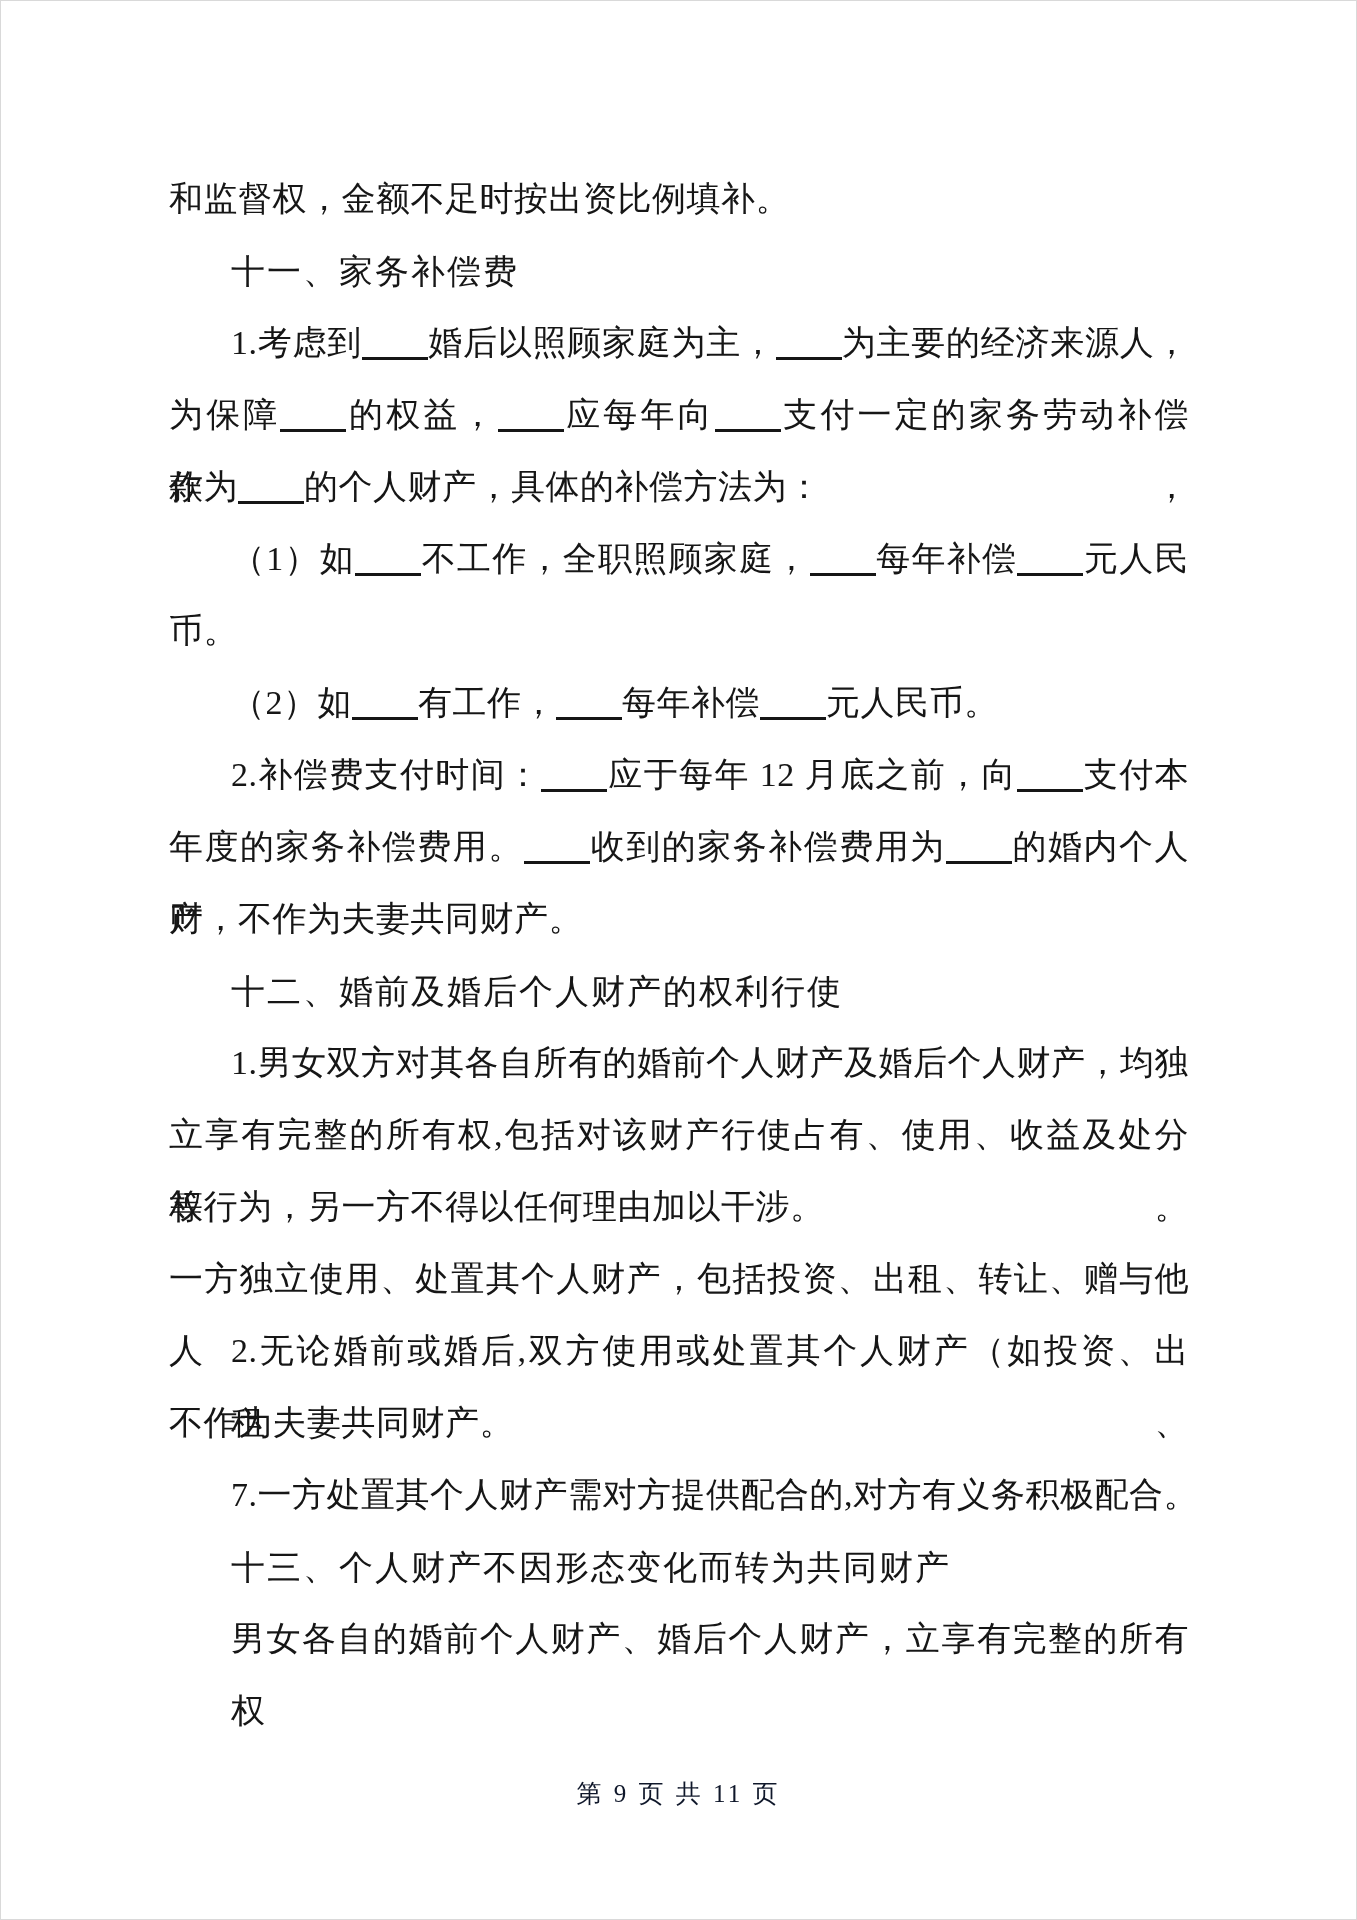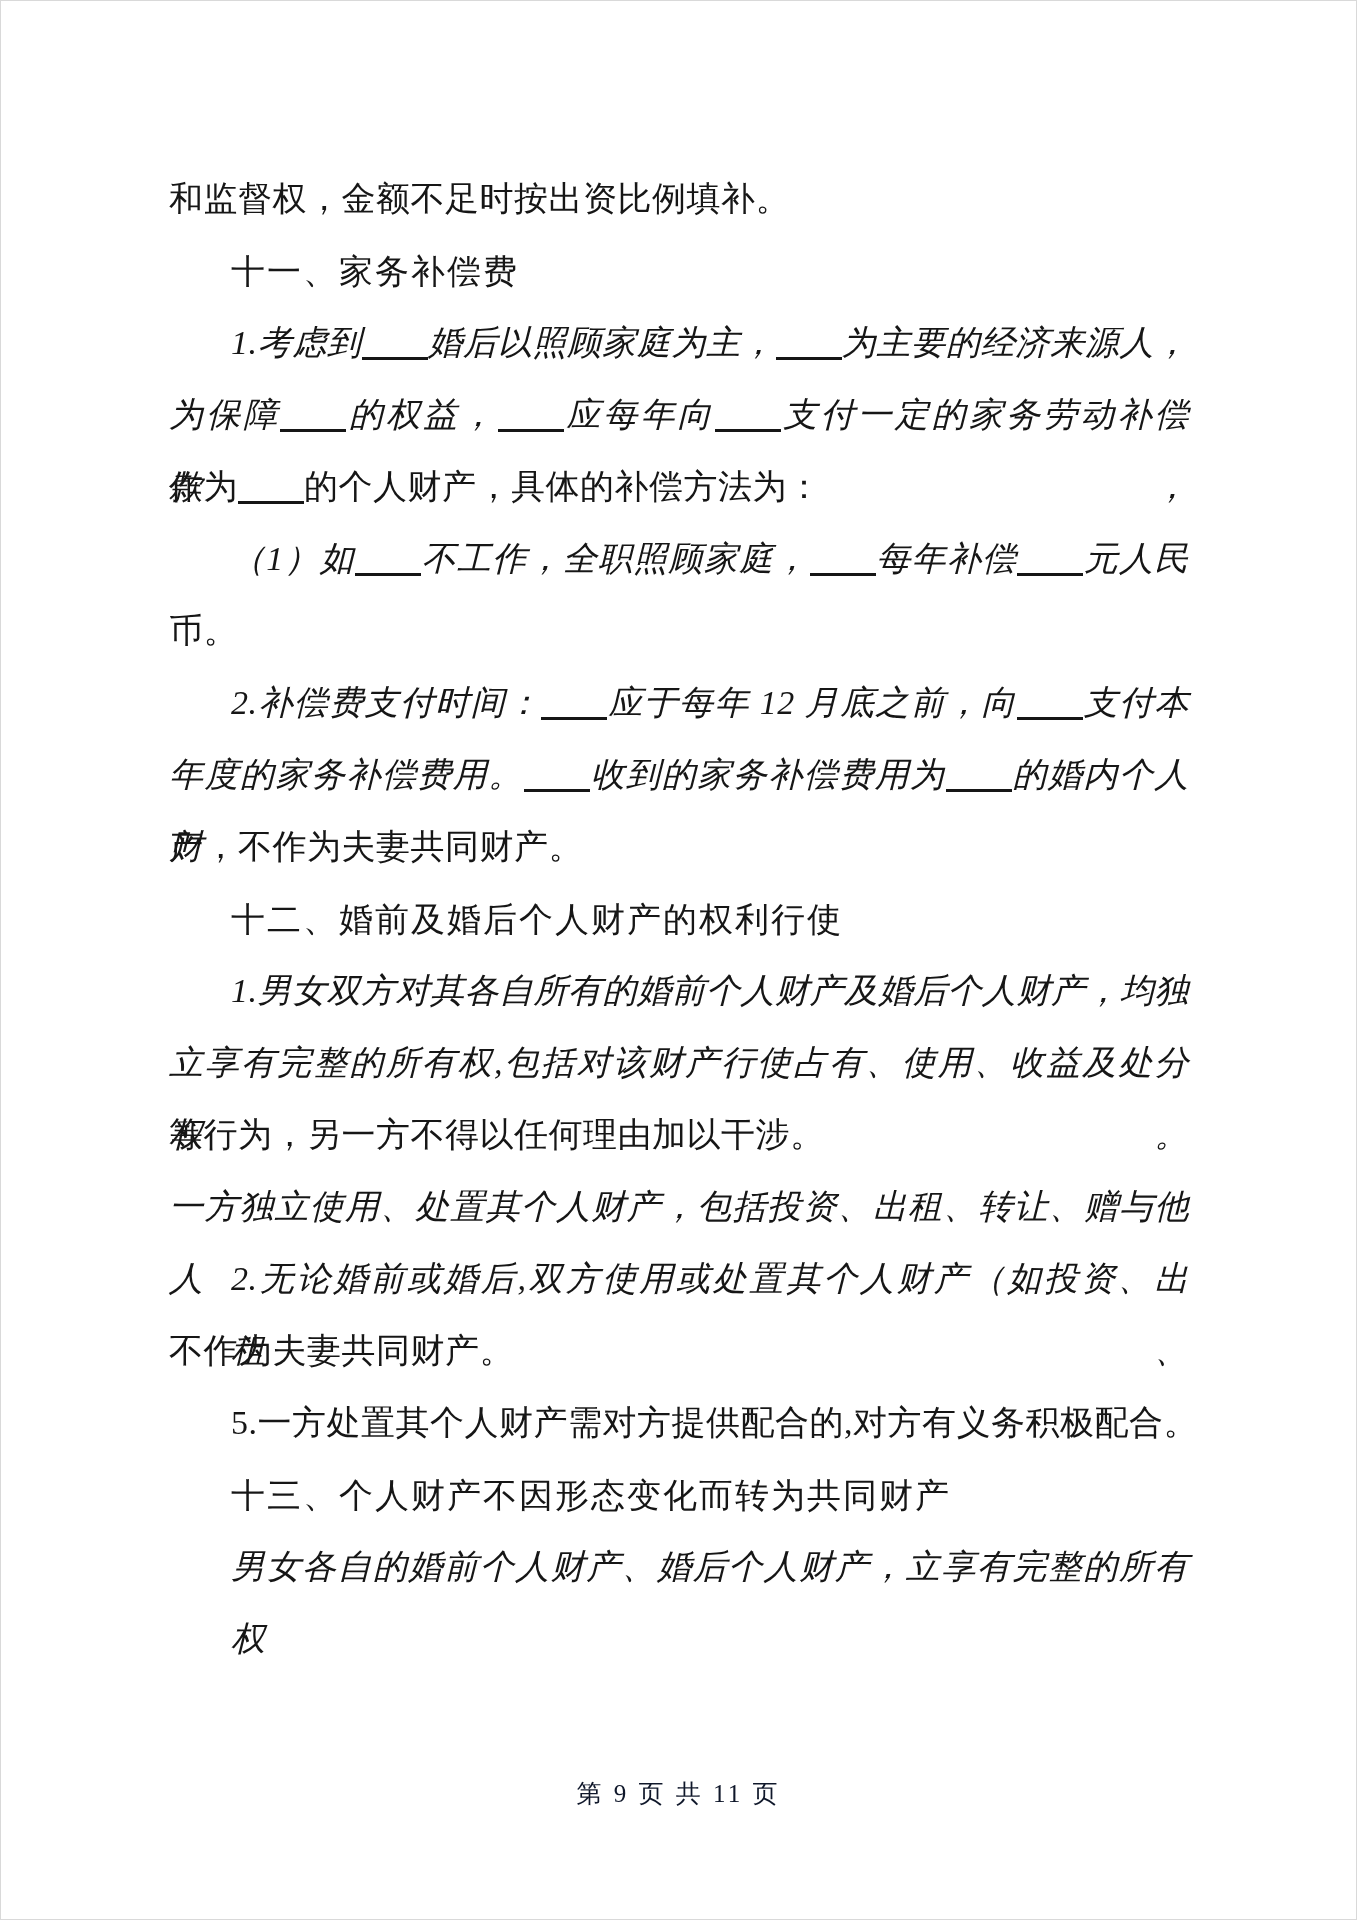--- a/index.html
+++ b/index.html
@@ -26,21 +26,20 @@
     line-height:72px;
     height:72px;
     white-space:nowrap;
     text-align:left;
     letter-spacing:0.5px;
   }
   .line.justify{
     white-space:normal;
     text-align:justify;
     text-align-last:justify;
-    font-style:italic;
   }
   .line.indent{
     padding-left:62px;
   }
   .line.heading{
     font-family:"Liberation Sans","DejaVu Sans",sans-serif;
     font-weight:normal;
     letter-spacing:2px;
   }
   .blank{
@@ -67,30 +66,31 @@
 
 <div class="page">
   <div class="doc-body">
       <div class="line">和监督权，金额不足时按出资比例填补。</div>
       <div class="line heading indent">十一、家务补偿费</div>
       <div class="line indent justify">1.考虑到<span class="blank"></span>婚后以照顾家庭为主，<span class="blank"></span>为主要的经济来源人，</div>
       <div class="line justify">为保障<span class="blank"></span>的权益，<span class="blank"></span>应每年向<span class="blank"></span>支付一定的家务劳动补偿款，</div>
       <div class="line">作为<span class="blank"></span>的个人财产，具体的补偿方法为：</div>
       <div class="line indent justify">（1）如<span class="blank"></span>不工作，全职照顾家庭，<span class="blank"></span>每年补偿<span class="blank"></span>元人民</div>
       <div class="line">币。</div>
+      <div class="line indent">（2）如<span class="blank"></span>有工作，<span class="blank"></span>每年补偿<span class="blank"></span>元人民币。</div>
       <div class="line indent justify">2.补偿费支付时间：<span class="blank"></span>应于每年 12 月底之前，向<span class="blank"></span>支付本</div>
       <div class="line justify">年度的家务补偿费用。<span class="blank"></span>收到的家务补偿费用为<span class="blank"></span>的婚内个人财</div>
       <div class="line">产，不作为夫妻共同财产。</div>
       <div class="line heading indent">十二、婚前及婚后个人财产的权利行使</div>
       <div class="line indent justify">1.男女双方对其各自所有的婚前个人财产及婚后个人财产，均独</div>
       <div class="line justify">立享有完整的所有权,包括对该财产行使占有、使用、收益及处分权。</div>
       <div class="line">等行为，另一方不得以任何理由加以干涉。</div>
       <div class="line justify">一方独立使用、处置其个人财产，包括投资、出租、转让、赠与他人</div>
       <div class="line indent justify">2.无论婚前或婚后,双方使用或处置其个人财产（如投资、出租、</div>
       <div class="line">不作为夫妻共同财产。</div>
-      <div class="line indent">5.一方处置其个人财产需对方提供配合的,对方有义务积极配合。</div>
+      <div class="line indent">7.一方处置其个人财产需对方提供配合的,对方有义务积极配合。</div>
       <div class="line heading indent">十三、个人财产不因形态变化而转为共同财产</div>
       <div class="line indent justify">男女各自的婚前个人财产、婚后个人财产，立享有完整的所有权</div>
     </div>
   <div class="footer">
     <span>第 9 页 共 11 页</span>
   </div>
 </div>
 
 </body></html>

